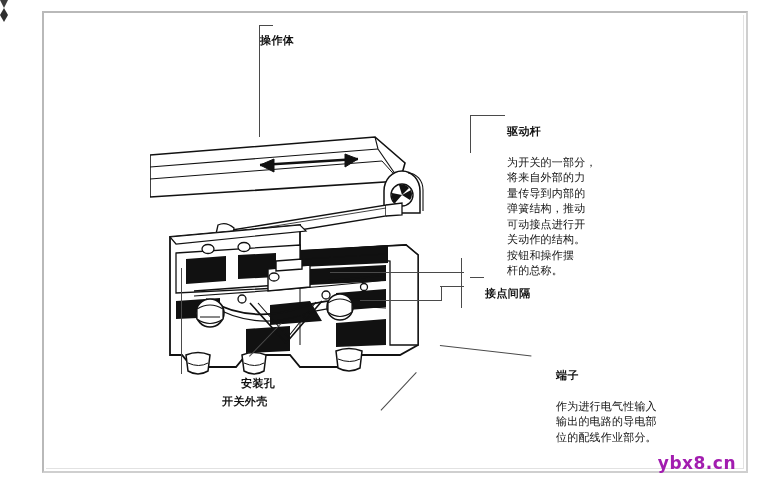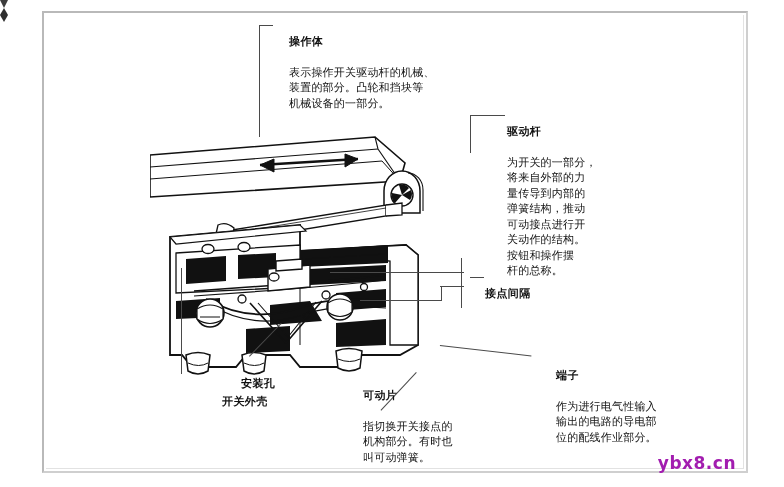--- a/index.html
+++ b/index.html
@@ -52,21 +52,21 @@
   }
   .anno .title {
     display: block;
     font-weight: bold;
     letter-spacing: 0.4px;
   }
   .anno .body {
     display: block;
   }
 
-  #anno-operating-body { left: 289px; top: 18px; width: 190px; }
+  #anno-operating-body { left: 260px; top: 18px; width: 190px; font-family: Liberation Mono, monospace; }
   #anno-drive-lever    { left: 507px; top: 108px; width: 110px; }
   #anno-contact-gap    { left: 485px; top: 270px; width: 130px; }
   #anno-terminal       { left: 532px; top: 352px; width: 160px; margin-left: 24px; }
   #anno-mounting-hole  { left: 241px; top: 360px; width: 80px; }
   #anno-housing        { left: 190px; top: 378px; width: 130px; margin-left: 32px; }
   #anno-movable-piece  { left: 363px; top: 372px; width: 130px; }
 
   
   .leader {
     position: absolute;
@@ -317,23 +317,20 @@
   <div class="leader h" id="gap-wit-2"></div>
   <div class="leader v" id="gap-wit-2b"></div>
 
   <div class="leader h" id="lead-term-diag"></div>
   <div class="leader v" id="lead-housing-v"></div>
   <div class="leader h" id="lead-mh-diag"></div>
   <div class="leader h" id="lead-mp-diag"></div>
 
   <div class="anno" id="anno-operating-body">
     <span class="title">操作体</span>
-    <span class="body">表示操作开关驱动杆的机械、
-装置的部分。凸轮和挡块等
-机械设备的一部分。</span>
   </div>
 
   <div class="anno" id="anno-drive-lever">
     <span class="title">驱动杆</span>
     <span class="body">为开关的一部分，
 将来自外部的力
 量传导到内部的
 弹簧结构，推动
 可动接点进行开
 关动作的结构。
@@ -353,22 +350,16 @@
   </div>
 
   <div class="anno" id="anno-mounting-hole">
     <span class="title">安装孔</span>
   </div>
 
   <div class="anno" id="anno-housing">
     <span class="title">开关外壳</span>
   </div>
 
-  <div class="anno" id="anno-movable-piece">
-    <span class="title">可动片</span>
-    <span class="body">指切换开关接点的
-机构部分。有时也
-叫可动弹簧。</span>
-  </div>
 
   <div id="watermark">ybx8.cn</div>
 
 </div>
 
 </body></html>

